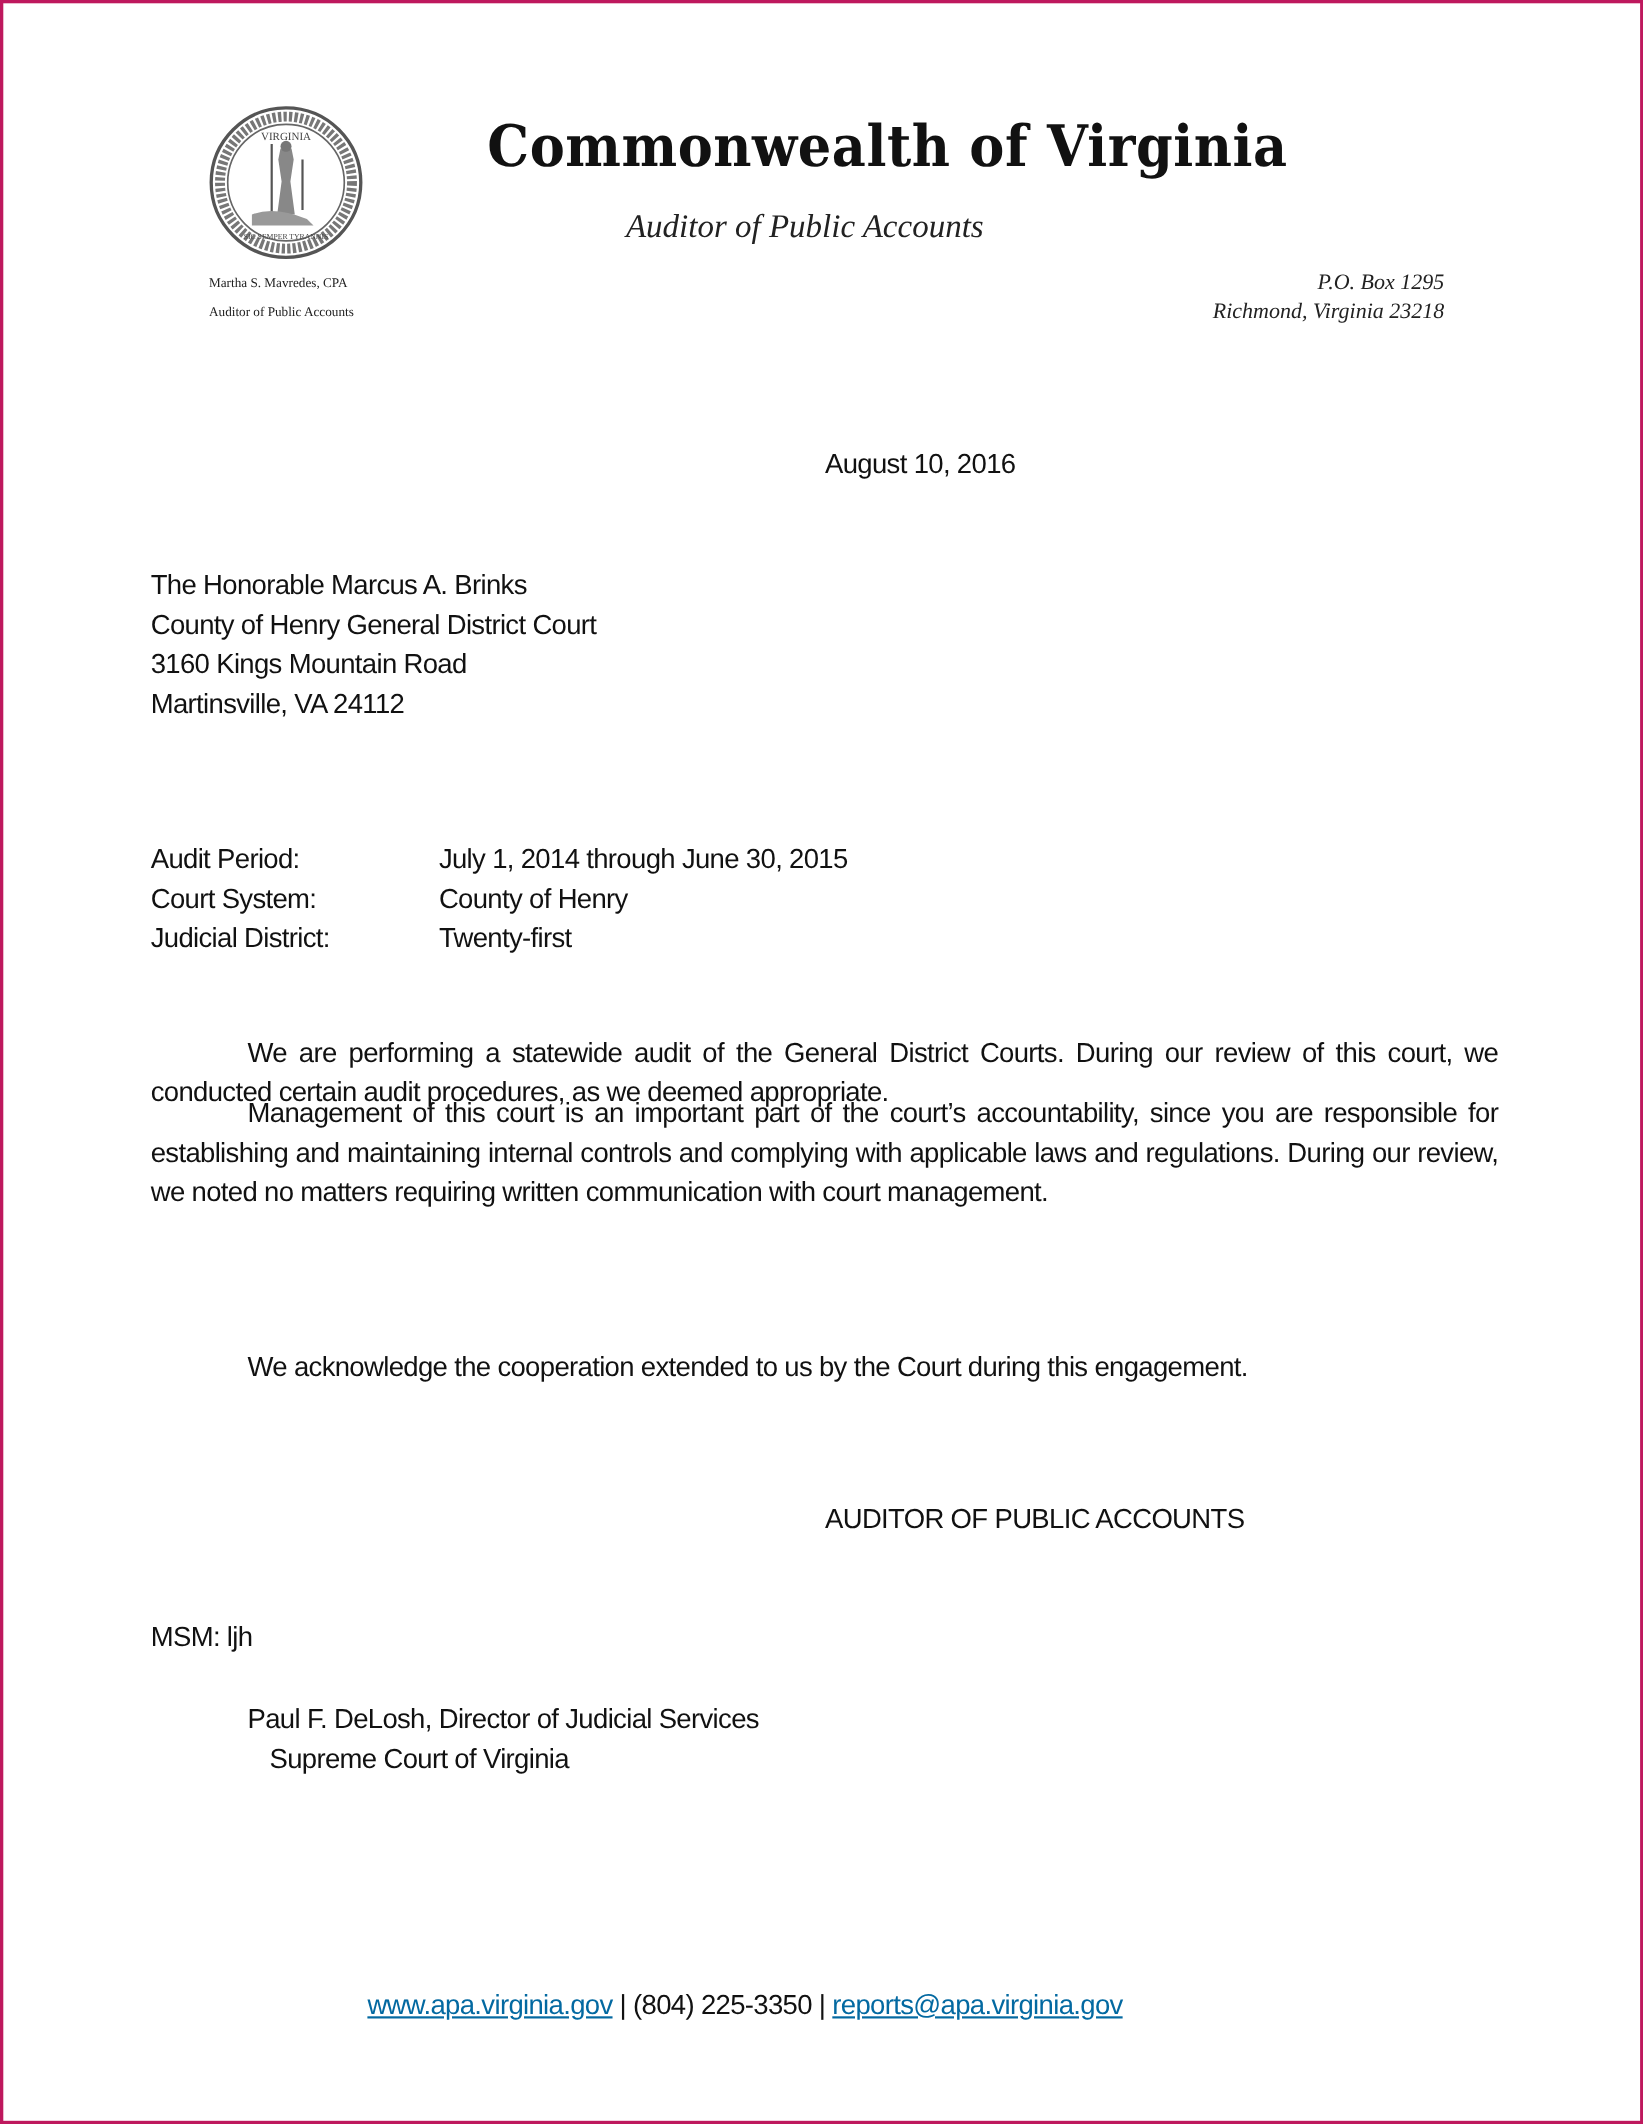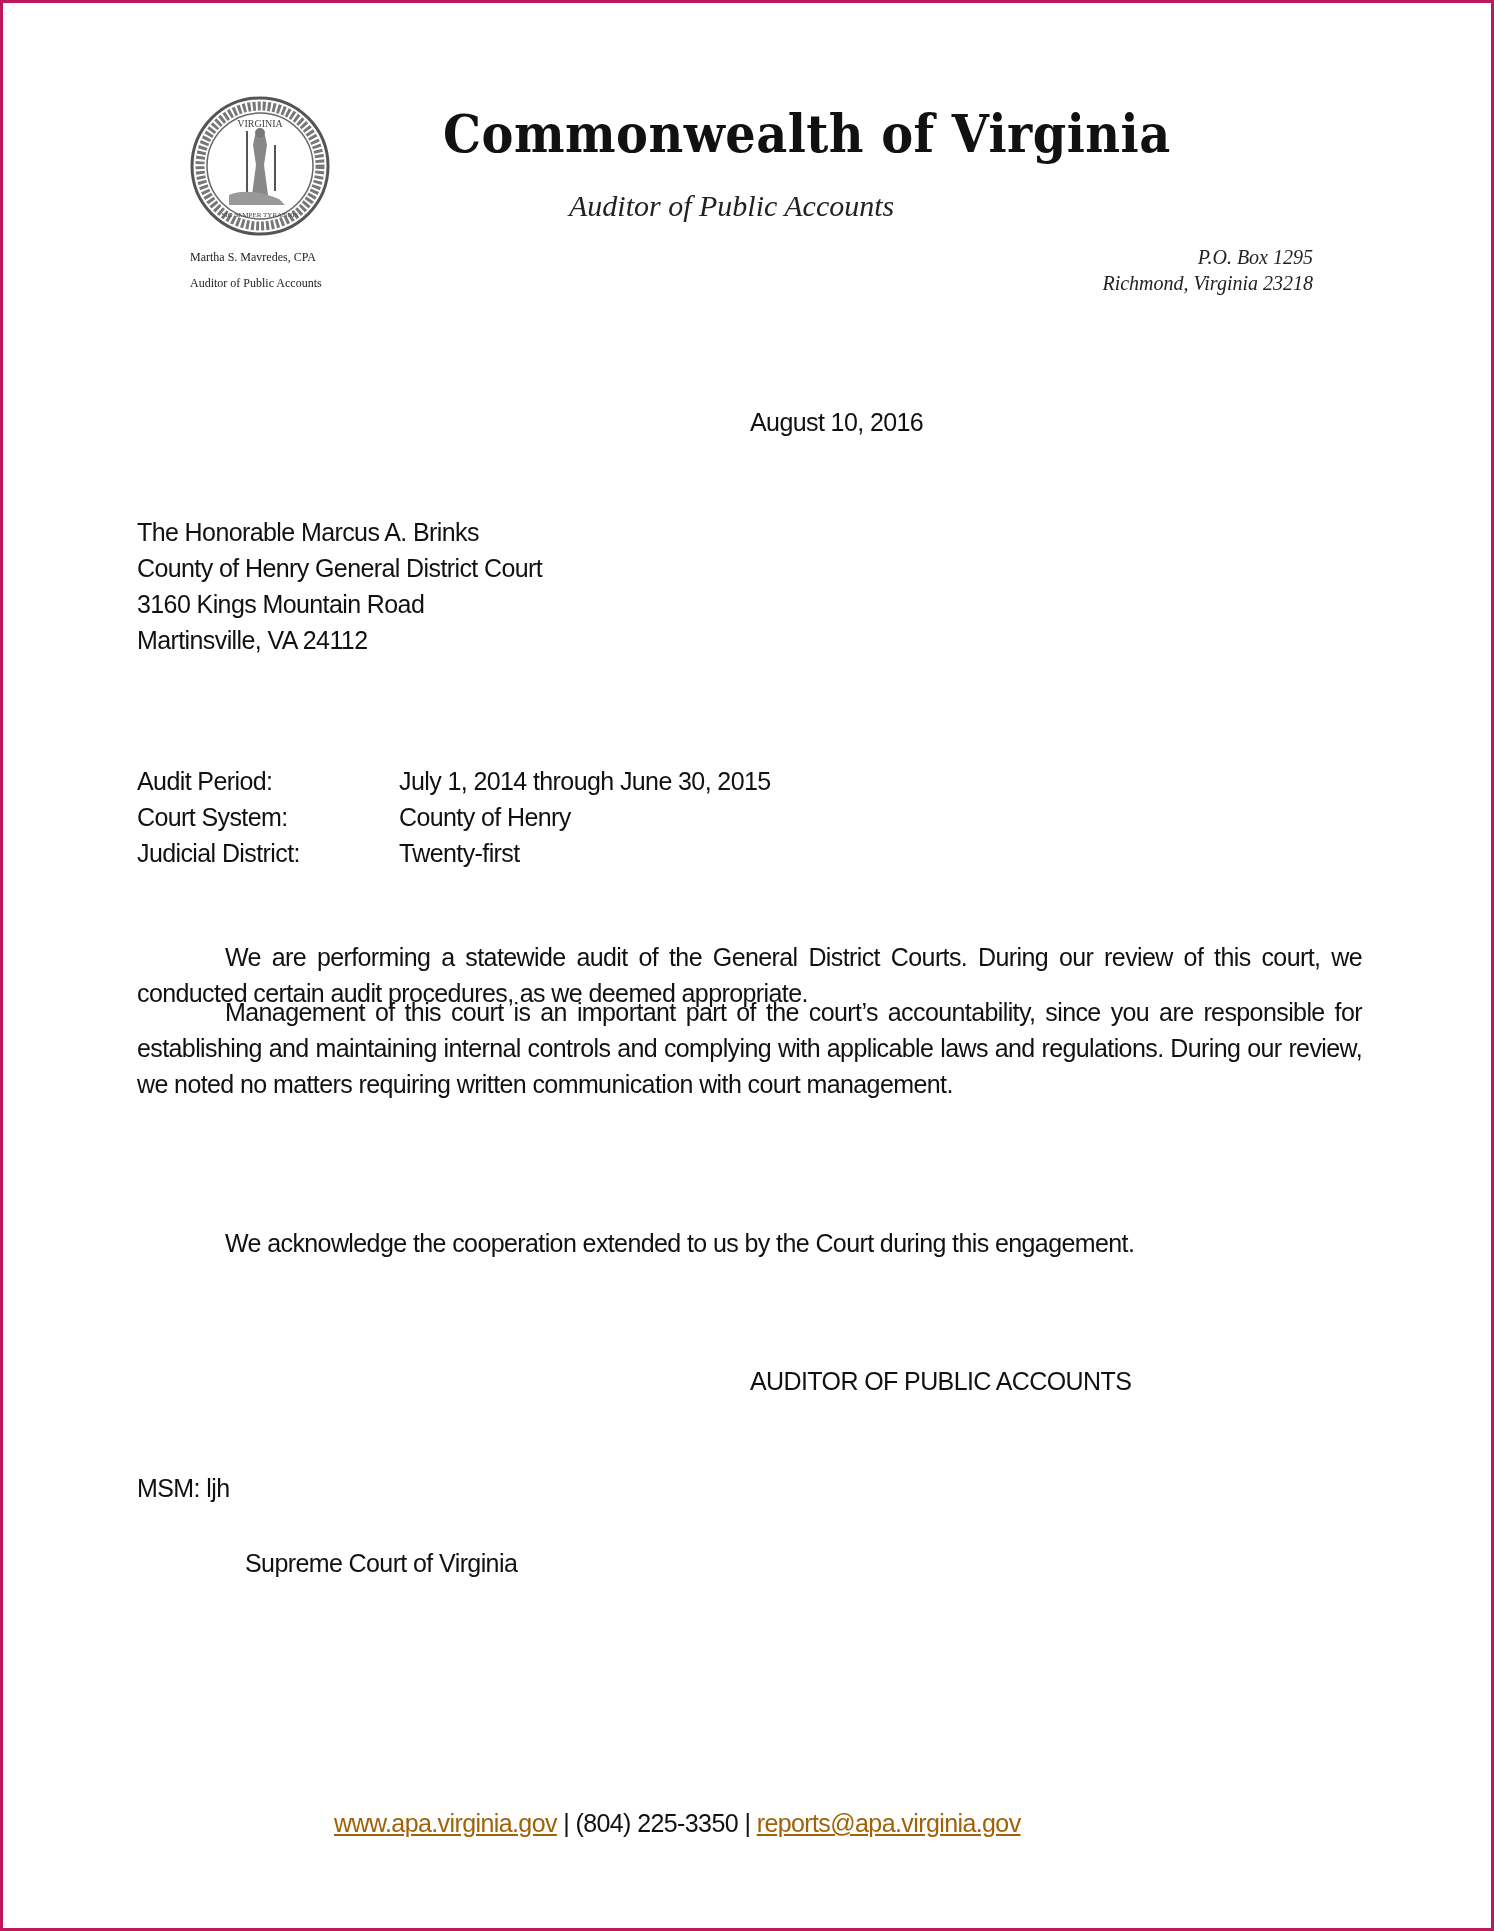--- a/index.html
+++ b/index.html
@@ -35,21 +35,21 @@
   .p1 { top: 936px; }
   .p2 { top: 991px; }
   .p3 { top: 1222px; }
   .sig { left: 747px; top: 1364px; }
   .initials { left: 134px; top: 1471px; }
   .cc { left: 134px; top: 1542px; line-height: 36px; }
   .cc-row { display: flex; }
   .cc-label { width: 88px; }
   .cc-sub { padding-left: 108px; }
   .footer { left: 331px; top: 1806px; font-size: 25px; }
-  .footer a { color: #a16207; }
+  .footer a { color: #0369a1; }
   .footer .sep { color: #111; }
 </style>
 </head>
 <body>
 
 <div class="page">
 
   <svg class="seal" viewBox="0 0 142 142">
     <circle cx="71" cy="71" r="68" fill="none" stroke="#555" stroke-width="3"></circle>
     <circle cx="71" cy="71" r="60" fill="none" stroke="#777" stroke-width="9" stroke-dasharray="3 2"></circle>
@@ -103,20 +103,21 @@
   <div class="para body-text p2"><span class="indent"></span><span>Management of this court is an important part of the court’s accountability, since you are responsible for establishing and maintaining internal controls and complying with applicable laws and regulations.  During our review, we noted no matters requiring written communication with court management.</span></div>
   <div class="para body-text p3"><span class="indent"></span><span>We acknowledge the cooperation extended to us by the Court during this engagement.</span></div>
 
   <div class="abs body-text sig">AUDITOR OF PUBLIC ACCOUNTS</div>
 
   <div class="abs body-text initials">MSM: ljh</div>
 
   <div class="abs body-text cc">
     <div class="cc-row">
       <span class="cc-label"></span>
+      <span>Paul F. DeLosh, Director of Judicial Services</span>
     </div>
     <div class="cc-sub">Supreme Court of Virginia</div>
   </div>
 
   <div class="abs body-text footer">
     <a href="#">www.apa.virginia.gov</a>
     <span class="sep">|</span>
     <span>(804) 225-3350</span>
     <span class="sep">|</span>
     <a href="#">reports@apa.virginia.gov</a>

